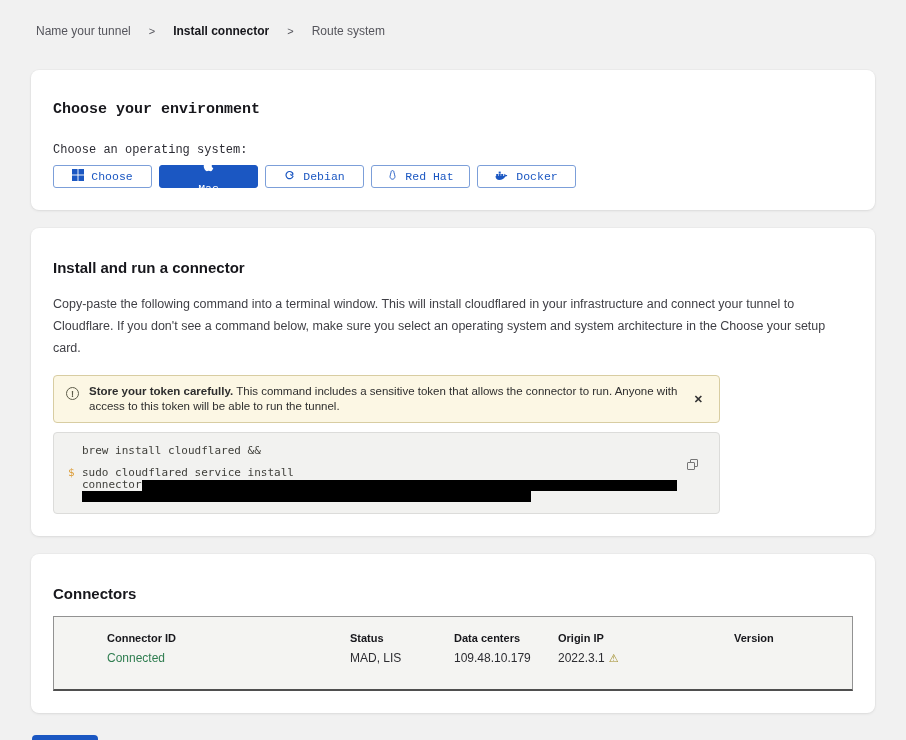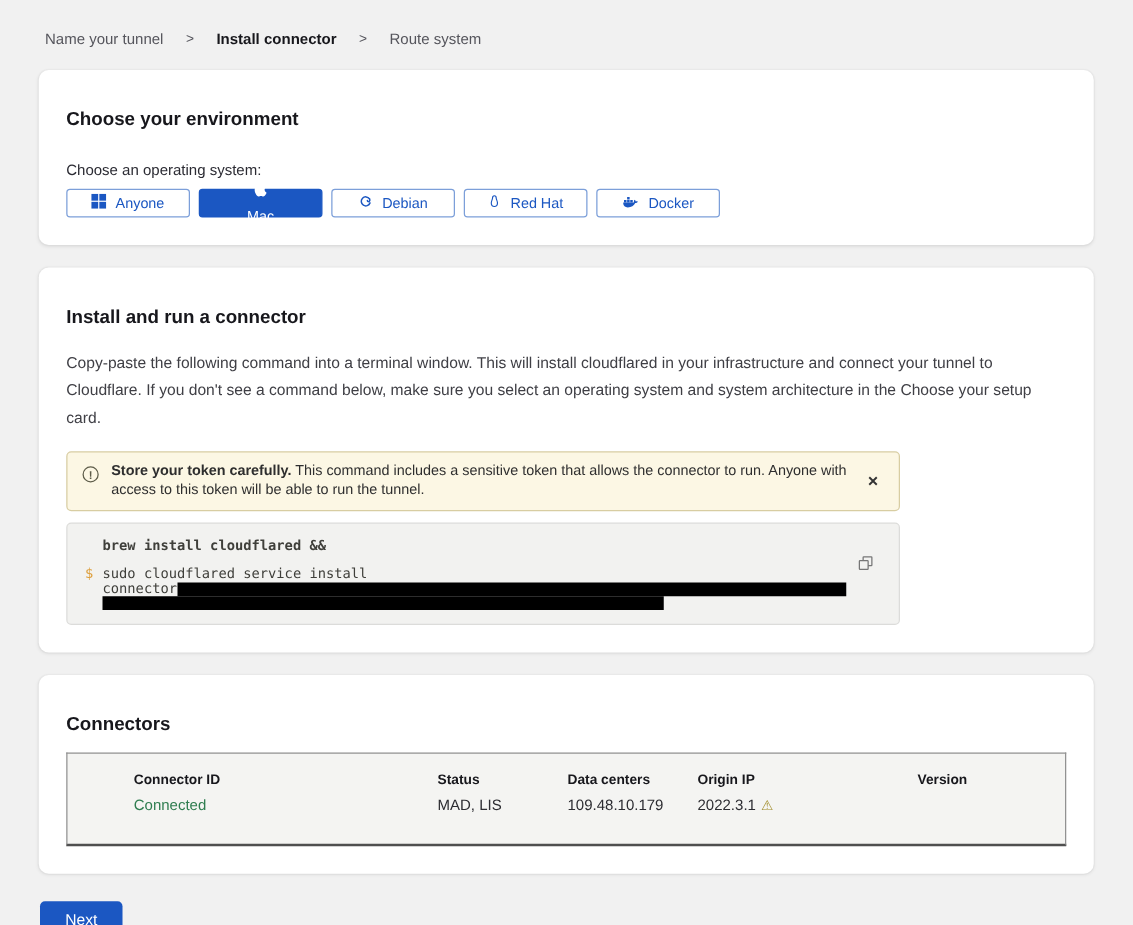--- a/index.html
+++ b/index.html
@@ -15,21 +15,21 @@
   .crumb { cursor:default; }
   .crumb.active { font-weight:bold; color:#17171c; }
   .crumb-sep { color:#55555c; font-size:11px; }
 
   
   .card { background:#fff; margin:0 31px; border-radius:8px; padding:22px;
     box-shadow:0 1px 3px rgba(0,0,0,.08), 0 0 0 1px rgba(0,0,0,.02); }
   .card-title { font-size:15px; font-weight:bold; color:#17171c; margin-top:9px; line-height:18px; }
 
   
-  #env-card { margin-top:18px; }
+  #env-card { margin-top:32px;font-family:Liberation Mono, monospace; }
   .os-label { margin-top:24px; font-size:12px; color:#2b2b33; line-height:14px; }
   .os-row { margin-top:8px; display:flex; gap:7px; }
   .os-btn { width:99px; height:23px; display:flex; align-items:center; justify-content:center;
     gap:7px; background:#fff; border:1px solid #7c9fd9; border-radius:3px;
     color:#1b57c2; font-size:11.5px; font-family:inherit; cursor:pointer; }
   .os-btn.selected { background:#1b57c2; border-color:#1b57c2; color:#fff;flex-direction:column; }
   .os-btn svg { flex:none; }
 
   
   #install-card { margin-top:18px; }
@@ -40,21 +40,21 @@
     border-radius:50%; color:#5d5c49; font-size:9px; font-weight:bold;
     display:flex; align-items:center; justify-content:center; }
   .warn-text { font-size:11.5px; line-height:15px; color:#2e2e2e; flex:1; }
   .warn-close { flex:none; align-self:center; background:none; border:none; cursor:pointer;
     font-size:11px; font-weight:bold; color:#333; padding:2px 4px; }
 
   .code-block { position:relative; margin-top:9px; width:667px; background:#f2f2f0;
     border:1px solid #dcdcda; border-radius:4px; padding:11px 14px; }
   .code-line { display:flex; align-items:center; font-family:"DejaVu Sans Mono", monospace;
     font-size:11px; line-height:13px; color:#3f3f3a; }
-  .code-line.first { margin-bottom:9px;font-weight:bold; }
+  .code-line.first { margin-bottom:9px; }
   .prompt-col { display:inline-block; width:14px; flex:none; }
   .prompt-col.prompt { color:#dd9f3d; }
   .token-wrap { display:flex; align-items:center; }
   .redact-bar { display:inline-block; height:11px; background:#000; }
   .token-line { line-height:12px; }
   .copy-btn { position:absolute; top:26px; right:18px; width:14px; height:14px;
     background:none; border:none; cursor:pointer; }
   .copy-icon { position:absolute; inset:0; }
   .copy-icon .sq { position:absolute; width:8px; height:8px; border:1px solid #767676;
     border-radius:1px; background:transparent; }
@@ -95,21 +95,21 @@
 
     <button class="os-btn">
       <span>
         <svg width="12" height="12" viewBox="0 0 13 13" fill="currentColor">
             <rect x="0" y="0" width="6" height="6"></rect>
             <rect x="7" y="0" width="6" height="6"></rect>
             <rect x="0" y="7" width="6" height="6"></rect>
             <rect x="7" y="7" width="6" height="6"></rect>
           </svg>
       </span>
-      <span>Anyone</span>
+      <span>Choose</span>
     </button>
 
     <button class="os-btn selected">
       <span>
         <svg width="11" height="13" viewBox="0 0 384 512" fill="currentColor">
             <path d="M318.7 268.7c-.2-36.7 16.4-64.4 50-84.8-18.8-26.9-47.2-41.7-84.7-44.6-35.5-2.8-74.3 20.7-88.5 20.7-15 0-49.4-19.7-76.4-19.7C63.3 141.2 4 184.8 4 273.5q0 39.3 14.4 81.2c12.8 36.7 59 126.7 107.2 125.2 25.2-.6 43-17.9 75.8-17.9 31.8 0 48.3 17.9 76.4 17.9 48.6-.7 90.4-82.5 102.6-119.3-65.2-30.7-61.7-90-61.7-91.9zm-56.6-164.2c27.3-32.4 24.8-61.9 24-72.5-24.1 1.4-52 16.4-67.9 34.9-17.5 19.8-27.8 44.3-25.6 71.9 26.1 2 49.9-11.4 69.5-34.3z"></path>
           </svg>
       </span>
       <span>Mac</span>
     </button>

